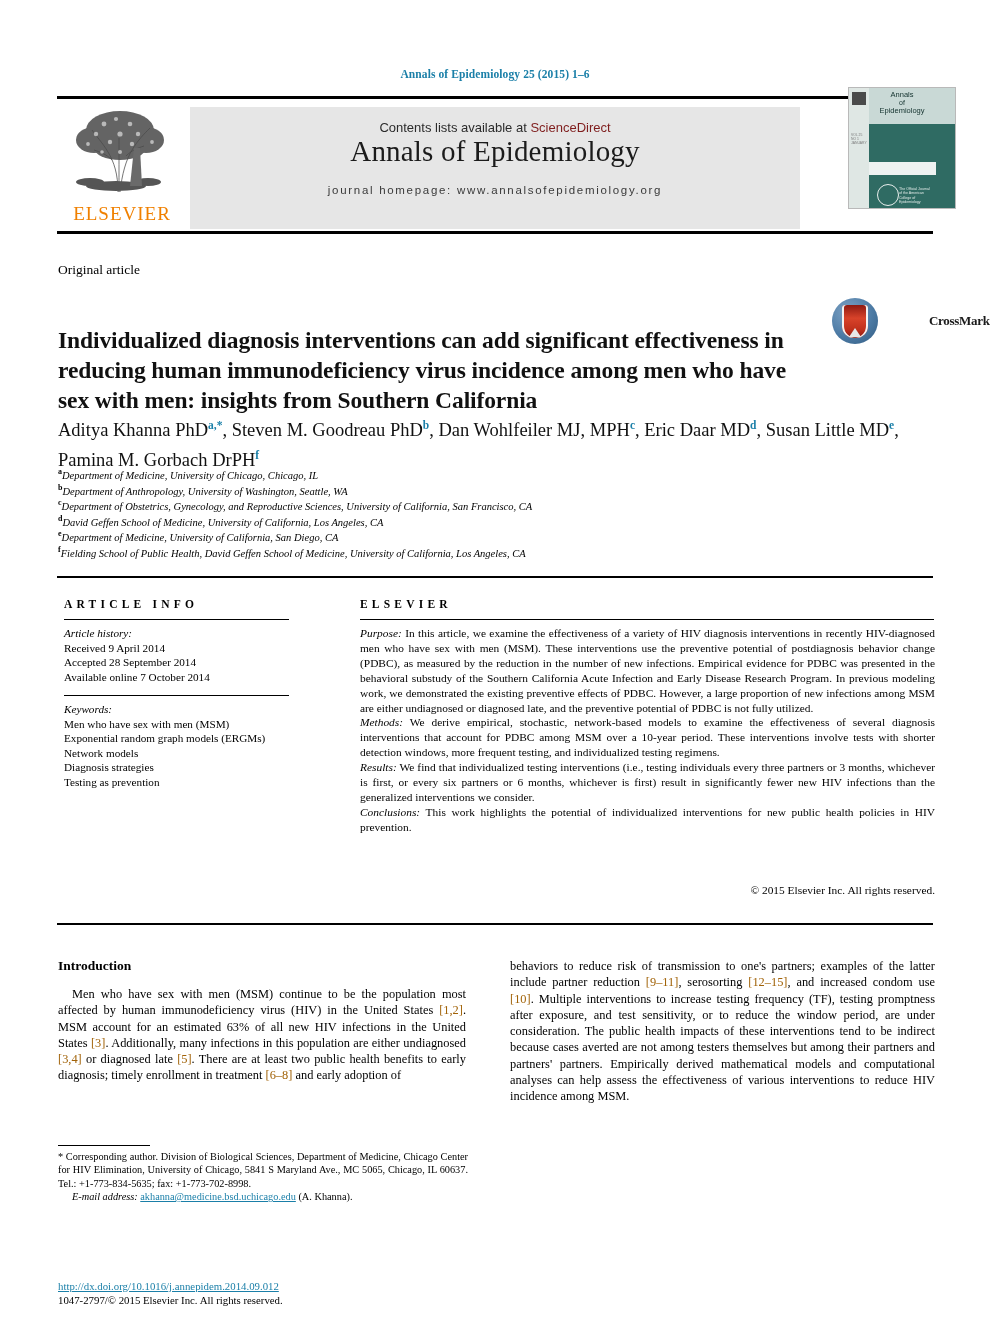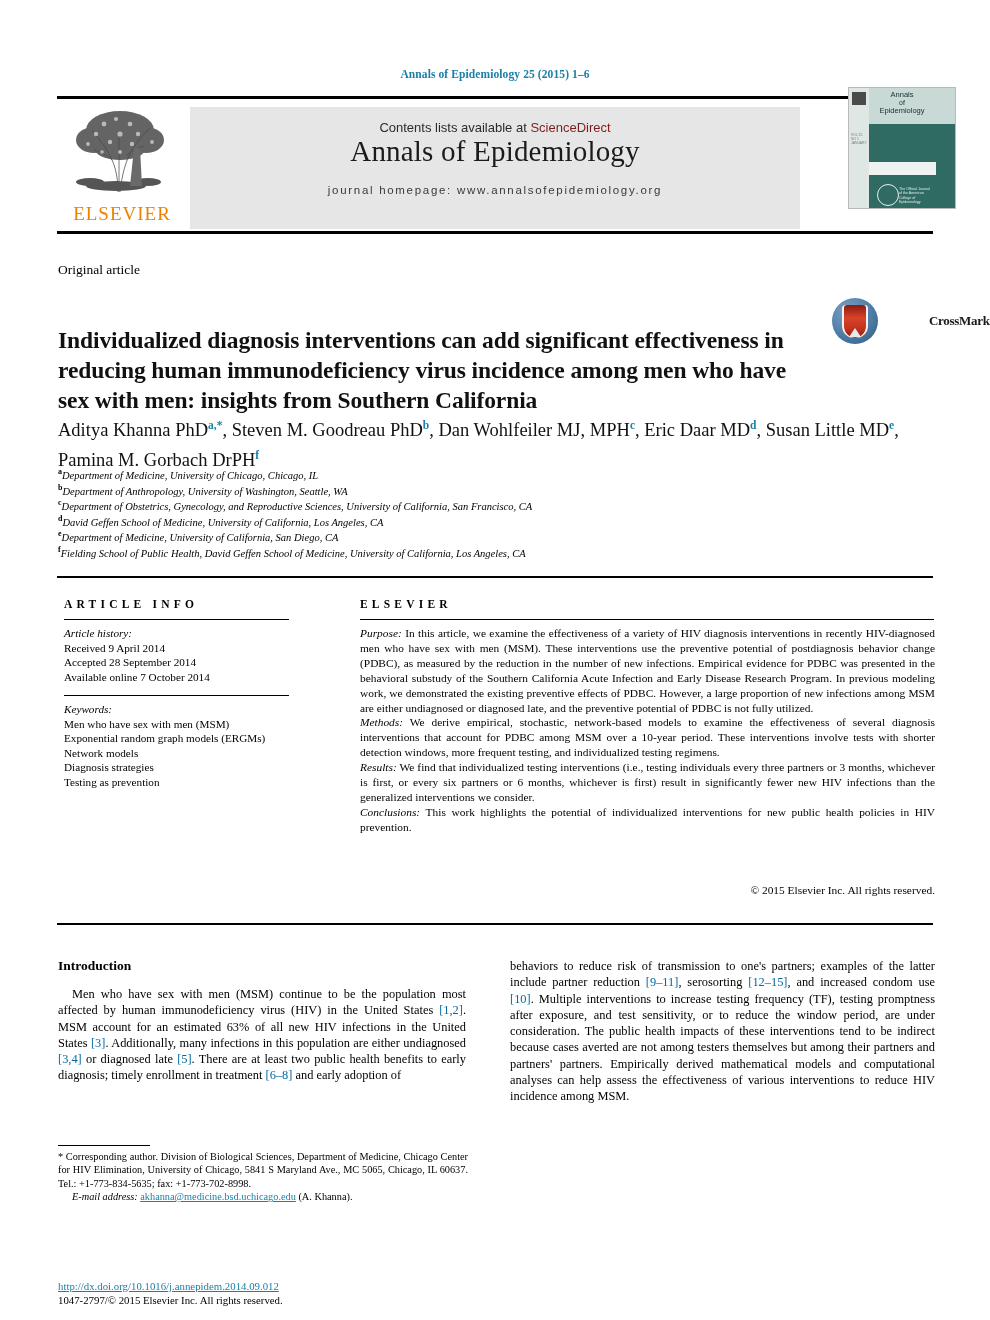--- a/index.html
+++ b/index.html
@@ -383,21 +383,21 @@
     margin: 0 0 8px 0;
   }
   .body-text {
     font-size: 12.4px;
     line-height: 16.3px;
     text-align: justify;
     margin: 0;
   }
   .body-text + .body-text { text-indent: 14px; }
   .body-text.indent { text-indent: 14px; margin-top: 12px; }
-  .ref { color: #0369a1; }
+  .ref { color: #a16207; }
 
   
   .foot-rule {
     position: absolute;
     left: 58px; top: 1145px;
     width: 92px;
     border-top: 1px solid #000;
   }
   .footnote {
     position: absolute;

